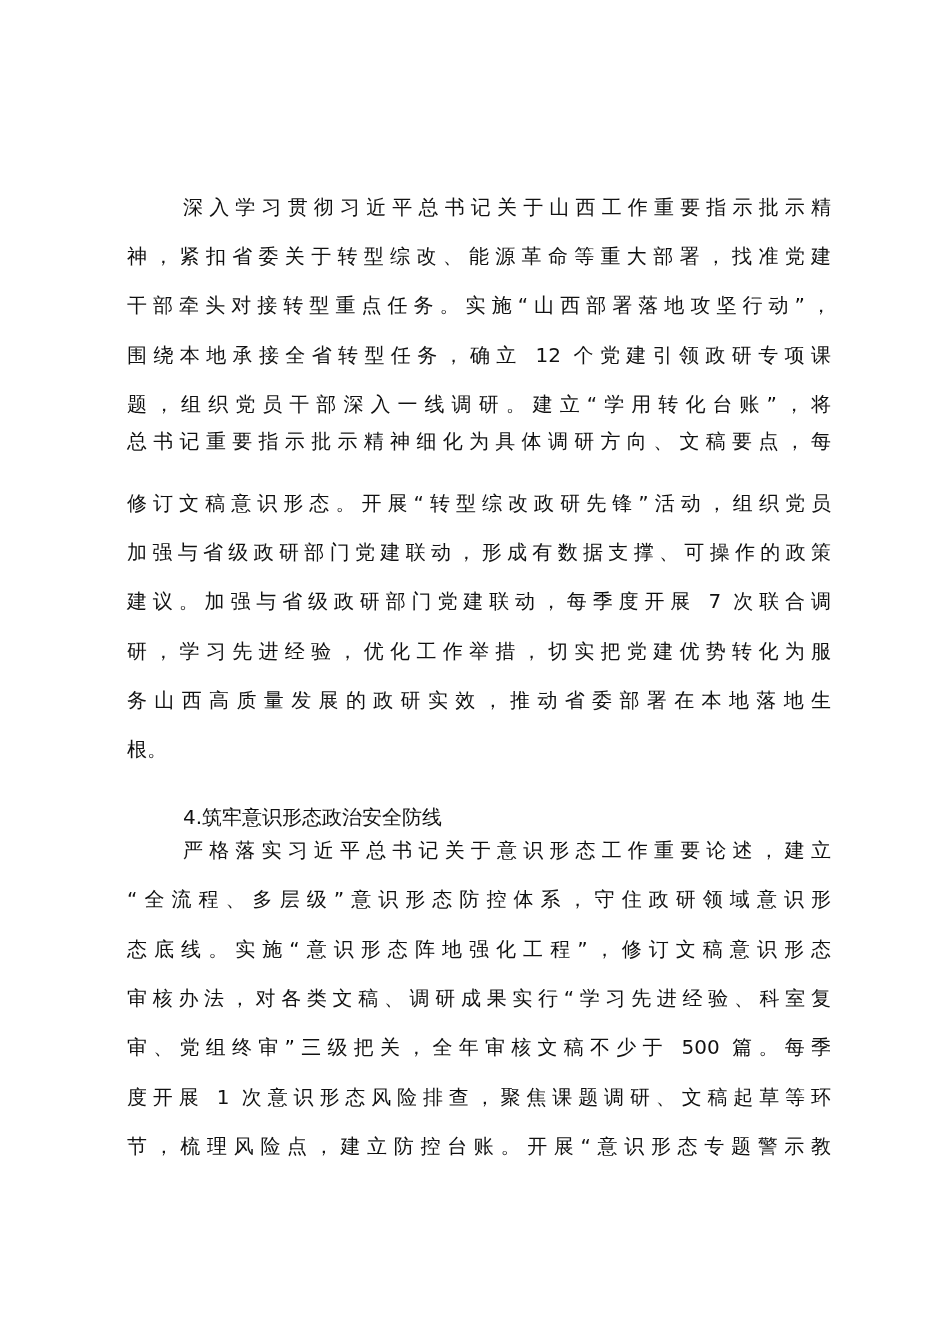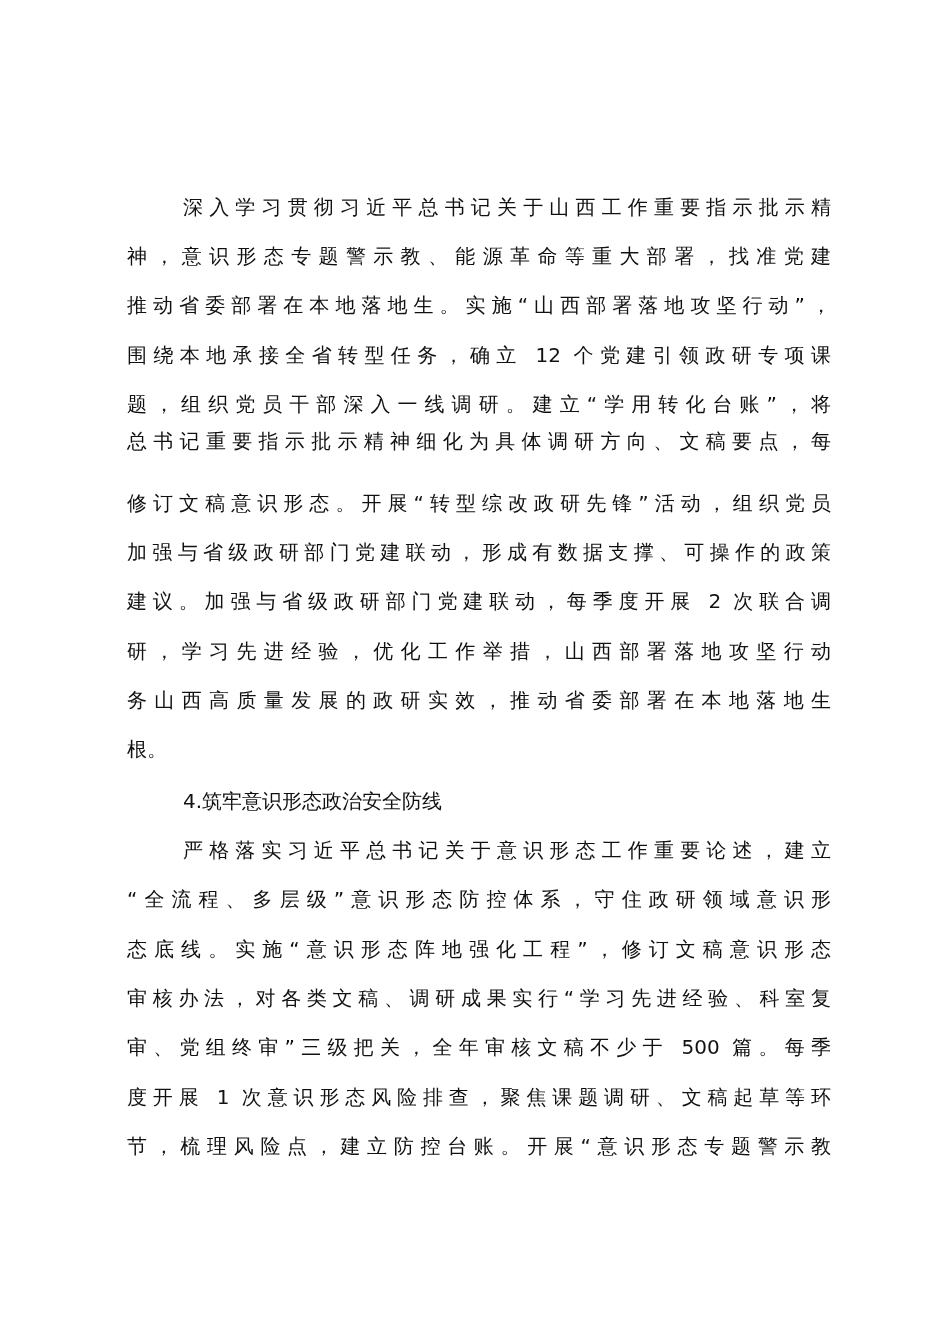--- a/index.html
+++ b/index.html
@@ -36,38 +36,39 @@
     }
     .line.last {
       text-align-last: left;
     }
     .line.indent {
       left: 183px;
       width: 648px;
     }
     .line.heading {
       text-align-last: left;
+      margin-top: 16px;
     }
   </style>
 </head>
 <body>
 
 <div class="page">
 
   <div>
     <div class="line indent" style="top:187px">深入学习贯彻习近平总书记关于山西工作重要指示批示精</div>
-    <div class="line" style="top:236px">神，意识形态专题警示教、能源革命等重大部署，找准党建</div>
-    <div class="line" style="top:285px">推动省委部署在本地落地生。实施“山西部署落地攻坚行动”，</div>
+    <div class="line" style="top:236px">神，紧扣省委关于转型综改、能源革命等重大部署，找准党建</div>
+    <div class="line" style="top:285px">干部牵头对接转型重点任务。实施“山西部署落地攻坚行动”，</div>
     <div class="line" style="top:335px">围绕本地承接全省转型任务，确立 12 个党建引领政研专项课</div>
     <div class="line" style="top:384px">题，组织党员干部深入一线调研。建立“学用转化台账”，将</div>
     <div class="line" style="top:421px">总书记重要指示批示精神细化为具体调研方向、文稿要点，每</div>
     <div class="line" style="top:483px">修订文稿意识形态。开展“转型综改政研先锋”活动，组织党员</div>
     <div class="line" style="top:532px">加强与省级政研部门党建联动，形成有数据支撑、可操作的政策</div>
-    <div class="line" style="top:581px">建议。加强与省级政研部门党建联动，每季度开展 2 次联合调</div>
-    <div class="line" style="top:631px">研，学习先进经验，优化工作举措，山西部署落地攻坚行动</div>
+    <div class="line" style="top:581px">建议。加强与省级政研部门党建联动，每季度开展 7 次联合调</div>
+    <div class="line" style="top:631px">研，学习先进经验，优化工作举措，切实把党建优势转化为服</div>
     <div class="line" style="top:680px">务山西高质量发展的政研实效，推动省委部署在本地落地生</div>
     <div class="line last" style="top:729px">根。</div>
   </div>
 
   <div class="line indent heading" style="top:781px">4.筑牢意识形态政治安全防线</div>
 
   <div>
     <div class="line indent" style="top:830px">严格落实习近平总书记关于意识形态工作重要论述，建立</div>
     <div class="line" style="top:879px">“全流程、多层级”意识形态防控体系，守住政研领域意识形</div>
     <div class="line" style="top:929px">态底线。实施“意识形态阵地强化工程”，修订文稿意识形态</div>

